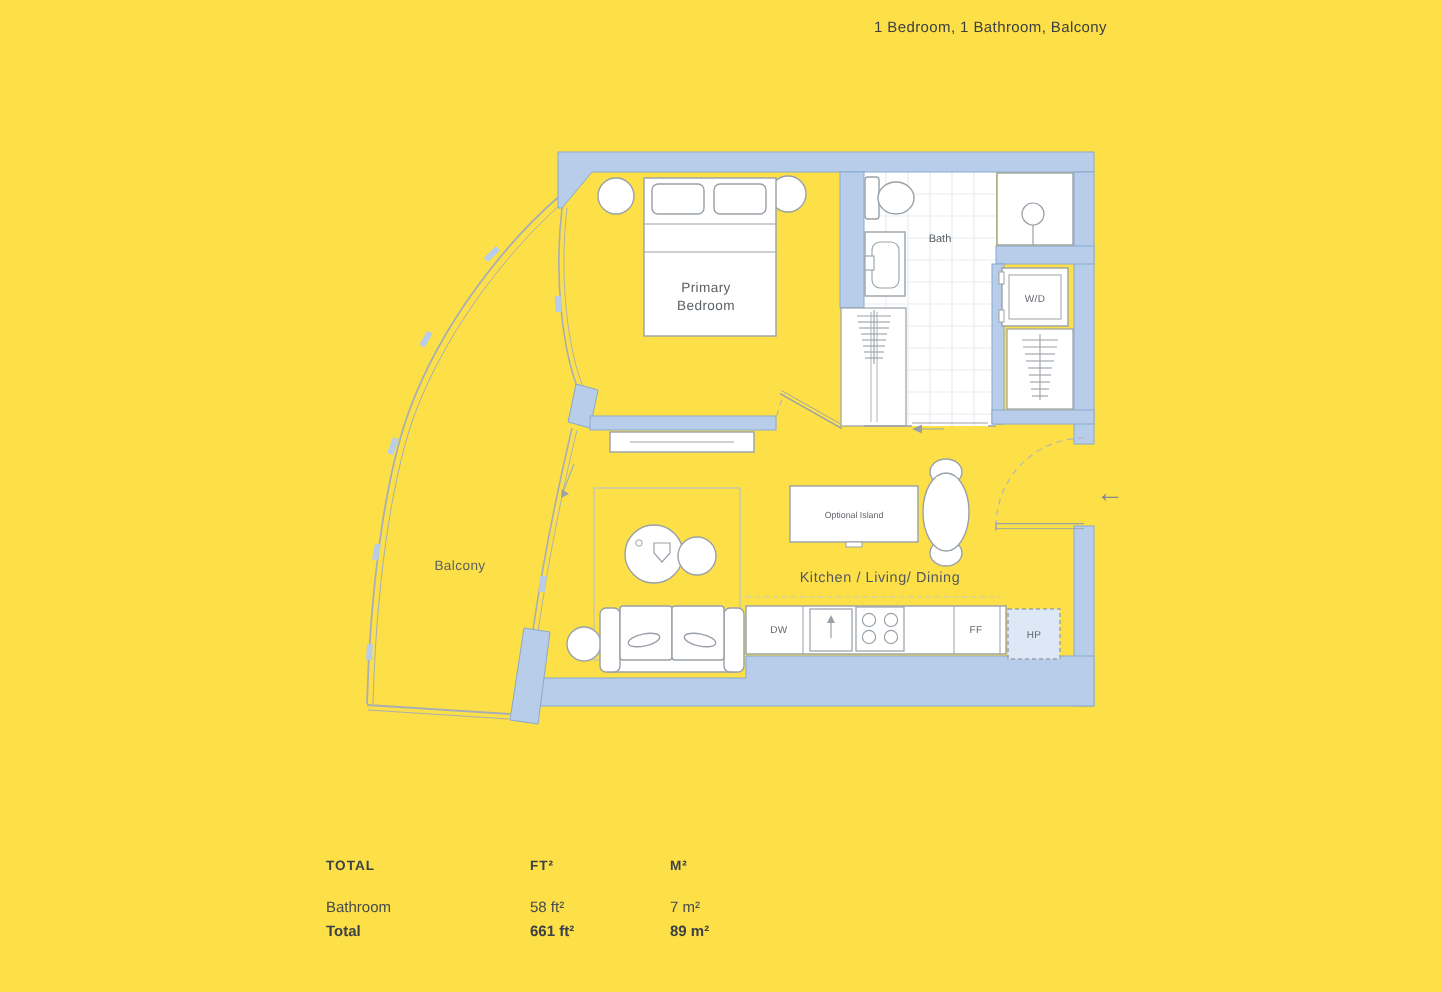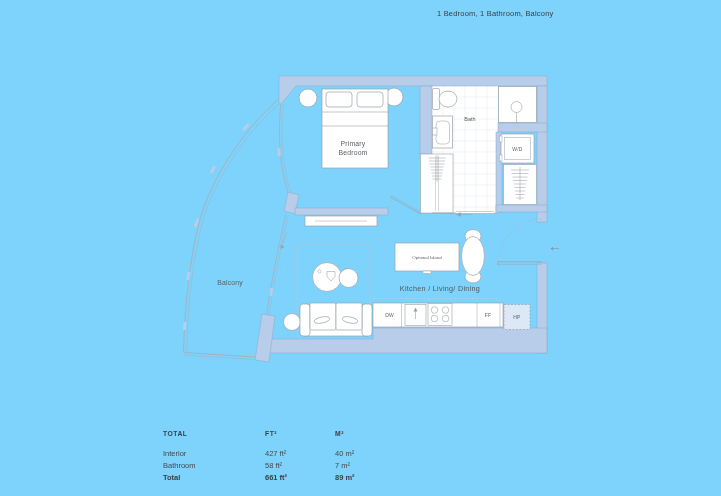--- a/index.html
+++ b/index.html
@@ -1,16 +1,16 @@
 <!DOCTYPE html>
 <html><head>
 <meta charset="utf-8">
 <style>
   html,body{margin:0;padding:0;background:#fff;}
-  #canvas{position:relative;width:721px;height:496px;background:#7dd3fc;overflow:hidden;
+  #canvas{position:relative;width:721px;height:496px;background:#fde047;overflow:hidden;
           font-family:"Liberation Sans", sans-serif;}
   #plan-svg{position:absolute;left:0;top:0;}
   svg text{font-family:"Liberation Sans", sans-serif;fill:#5c6165;}
   .room-label{font-size:6.8px;letter-spacing:.2px;}
   .small-label{font-size:5px;letter-spacing:.2px;fill:#60656a;}
   .tiny-label{font-size:4.4px;fill:#60656a;}
   .big-label{font-size:7.2px;letter-spacing:.3px;fill:#54585d;}
   .bath-label{font-size:5.5px;fill:#5c6165;}
   .arrow-glyph{font-size:14px;fill:#85898e;}
   #unit-title{position:absolute;left:437px;top:9px;font-size:7.5px;color:#3a3e42;letter-spacing:.2px;}
@@ -246,25 +246,20 @@
 
   </svg>
 
   <div id="area-table">
     <div class="tr head">
       <span>TOTAL</span>
       <span>FT²</span>
       <span>M²</span>
     </div>
     <div class="tr">
-      <span>Interior</span>
-      <span>427 ft²</span>
-      <span>40 m²</span>
-    </div>
-    <div class="tr">
       <span>Bathroom</span>
       <span>58 ft²</span>
       <span>7 m²</span>
     </div>
     <div class="tr bold">
       <span>Total</span>
       <span>661 ft²</span>
       <span>89 m²</span>
     </div>
   </div>

